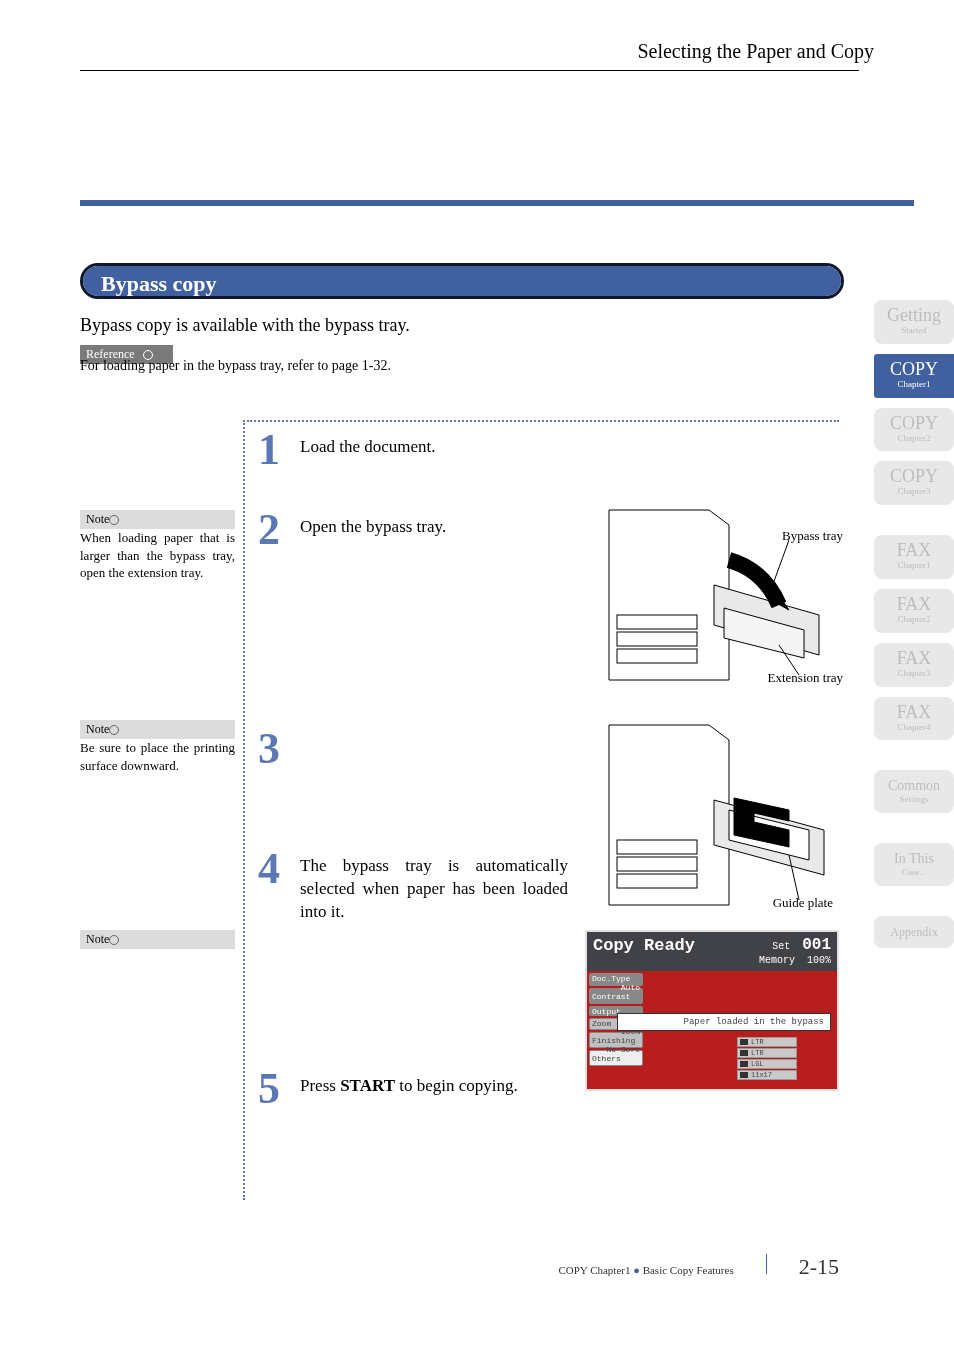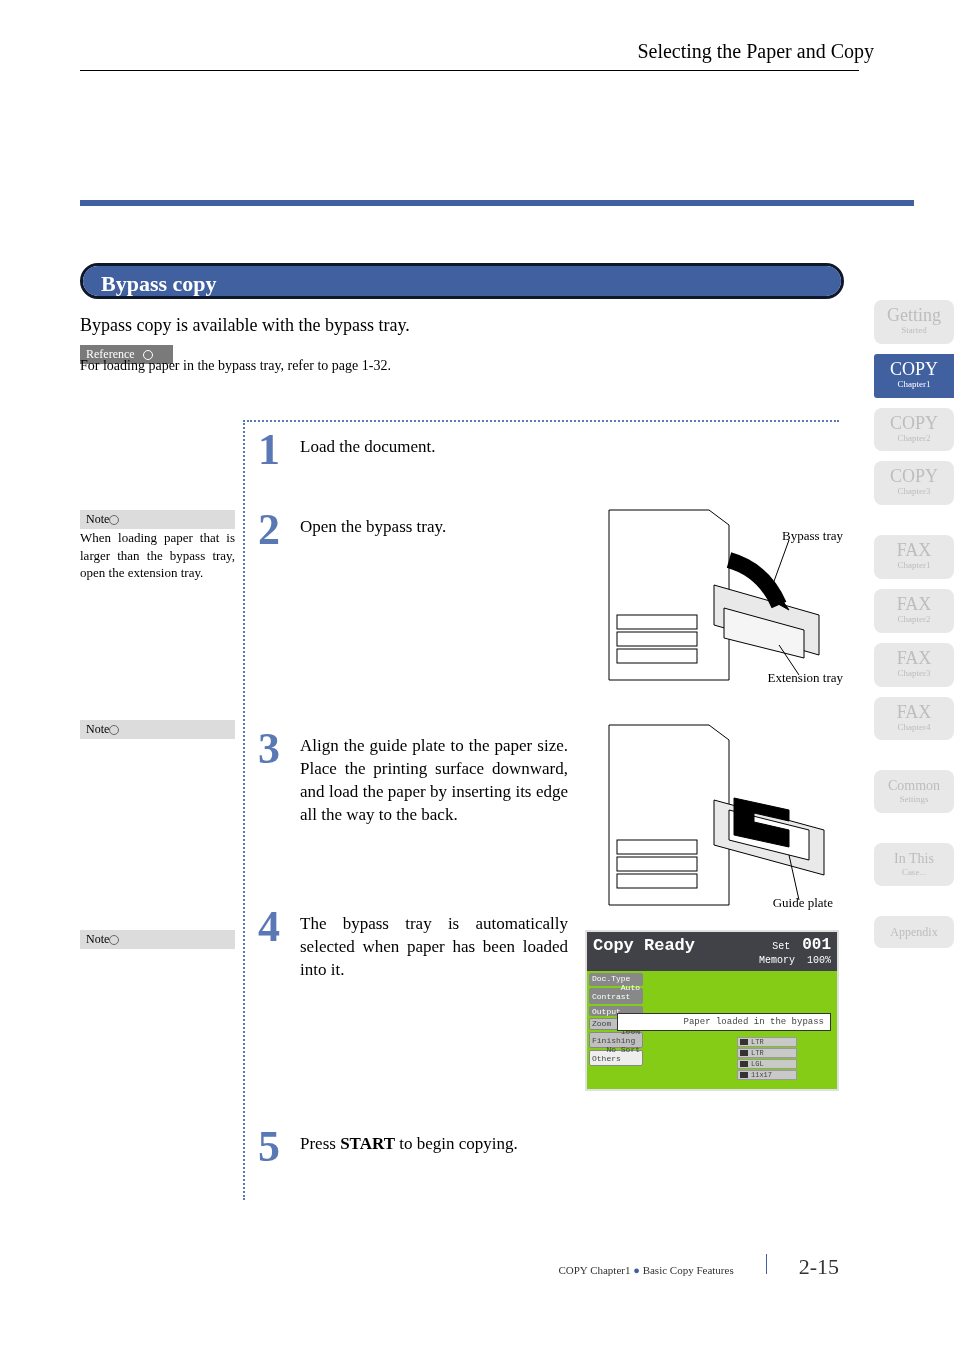--- a/index.html
+++ b/index.html
@@ -199,21 +199,21 @@
     background: #404248;
     color: #fff;
     padding: 4px 6px;
     display: flex;
     justify-content: space-between;
     font-family: "Courier New", monospace;
   }
   .screen-top .left { font-weight: bold; font-size: 17px; }
   .screen-top .right { text-align: right; font-size: 10px; line-height: 1.2; }
   .screen-body {
-    background: #84cc16;
+    background: #b91c1c;
     padding: 2px;
     position: relative;
     height: 118px;
   }
   .screen-side-btns {
     position: absolute;
     left: 2px;
     top: 2px;
     width: 54px;
   }
@@ -350,21 +350,20 @@
   <div class="step step1">
     <div class="step-num">1</div>
     <div class="step-text">Load the document.</div>
   </div>
   <div class="step step2">
     <div class="step-num">2</div>
     <div class="step-text">Open the bypass tray.</div>
   </div>
   <div class="step step3">
     <div class="step-num">3</div>
-    <div class="step-text">Align the guide plate to the paper size. Place the printing surface downward, and load the paper by inserting its edge all the way to the back.</div>
   </div>
   <div class="step step4">
     <div class="step-num">4</div>
     <div class="step-text">The bypass tray is automatically selected when paper has been loaded into it.</div>
   </div>
   <div class="step">
     <div class="step-num">5</div>
     <div class="step-text">
       <span>Press </span><span class="bold">START</span><span> to begin copying.</span>
     </div>
@@ -376,20 +375,21 @@
     <span>Note</span>
       <span class="dot-icon"></span>
   </div>
   <div class="note-text">When loading paper that is larger than the bypass tray, open the extension tray.</div>
 </div>
 <div class="notes note2">
   <div class="note-label">
     <span>Note</span>
       <span class="dot-icon"></span>
   </div>
+  <div class="note-text">Be sure to place the printing surface downward.</div>
 </div>
 <div class="notes note3">
   <div class="note-label">
     <span>Note</span>
       <span class="dot-icon"></span>
   </div>
 </div>
 
 <div class="illus illus1">
   <svg viewBox="0 0 250 190">

